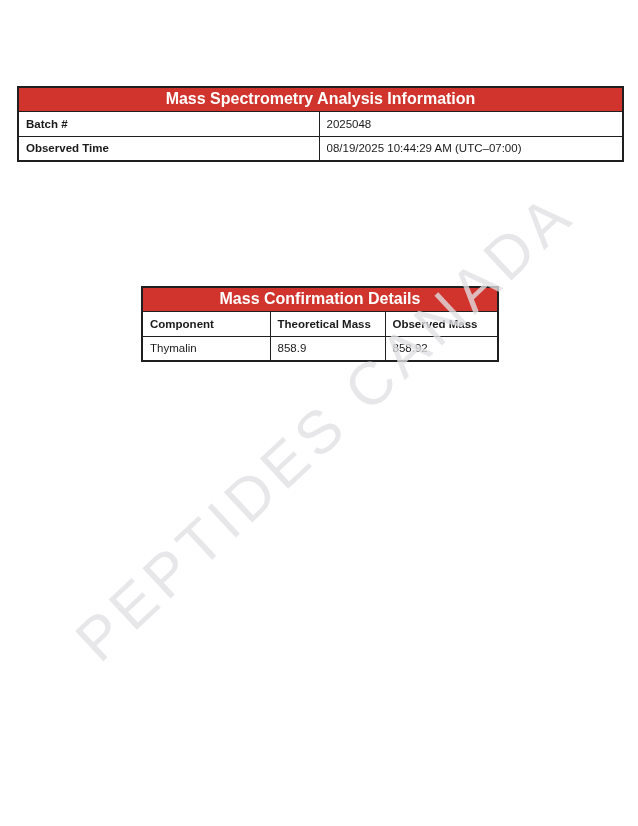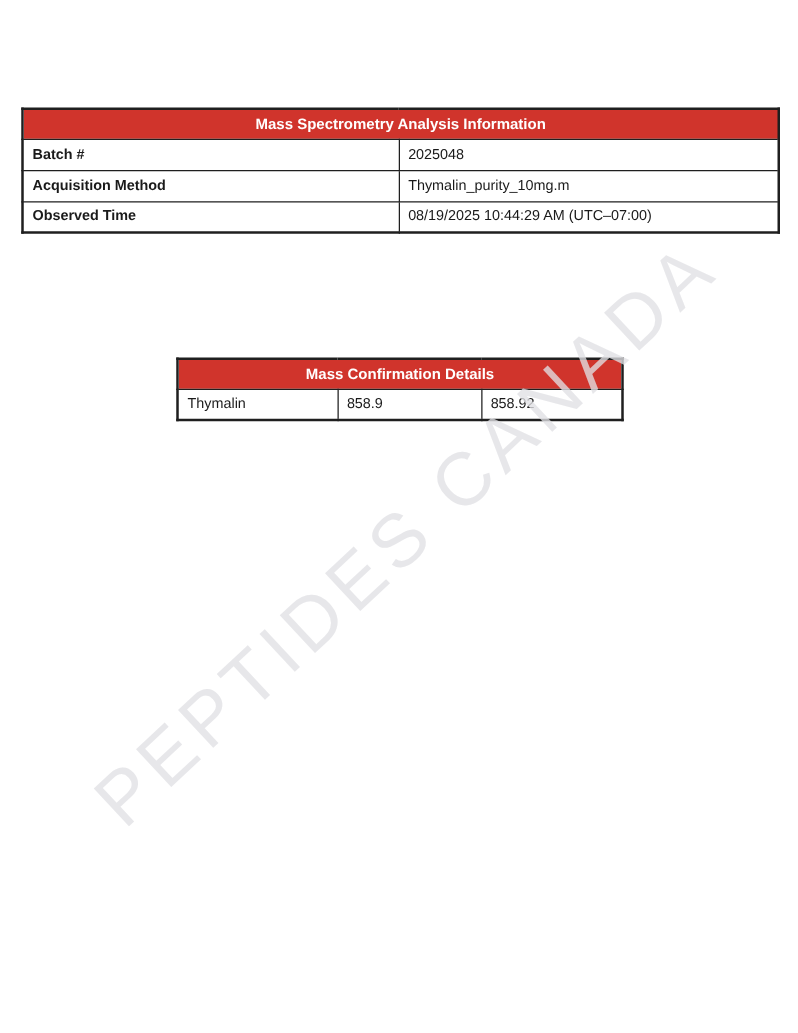--- a/index.html
+++ b/index.html
@@ -28,21 +28,21 @@
     text-align: left;
     padding: 0 4px 0 7px;
     overflow: hidden;
     white-space: nowrap;
   }
   .tbl .title-cell {
     background: #d0342c;
     color: #ffffff;
     font-weight: bold;
     text-align: center;
-    font-size: 12px;
+    font-size: 16px;
     height: 24px;
     padding: 0;
   }
   #analysis-table { left: 17px; top: 86px; width: 605px; }
   #analysis-table td.label { font-weight: bold; }
   #confirmation-table { left: 141px; top: 286px; width: 356px; }
   #confirmation-table th.col { font-weight: bold; }
   .watermark {
     position: absolute;
     left: -10px;
@@ -75,41 +75,42 @@
     </colgroup>
     <tbody>
       <tr>
         <th class="title-cell" colspan="2">Mass Spectrometry Analysis Information</th>
       </tr>
       <tr>
         <td class="label">Batch #</td>
         <td>2025048</td>
       </tr>
       <tr>
-        <td class="label">Acquisition Method</td>
-        <td>Thymalin_purity_10mg.m</td>
-      </tr>
-      <tr>
         <td class="label">Observed Time</td>
         <td>08/19/2025 10:44:29 AM (UTC–07:00)</td>
       </tr>
     </tbody>
   </table>
 
   <table class="tbl" id="confirmation-table">
     <colgroup>
       <col style="width:128px">
       <col style="width:115px">
       <col style="width:113px">
     </colgroup>
     <tbody>
       <tr>
         <th class="title-cell" colspan="3">Mass Confirmation Details</th>
       </tr>
       <tr>
+        <th class="col">Component</th>
+        <th class="col">Theoretical Mass</th>
+        <th class="col">Observed Mass</th>
+      </tr>
+      <tr>
         <td>Thymalin</td>
         <td>858.9</td>
         <td>858.92</td>
       </tr>
     </tbody>
   </table>
 
   <div class="watermark">PEPTIDES CANADA</div>
 
 </div>

